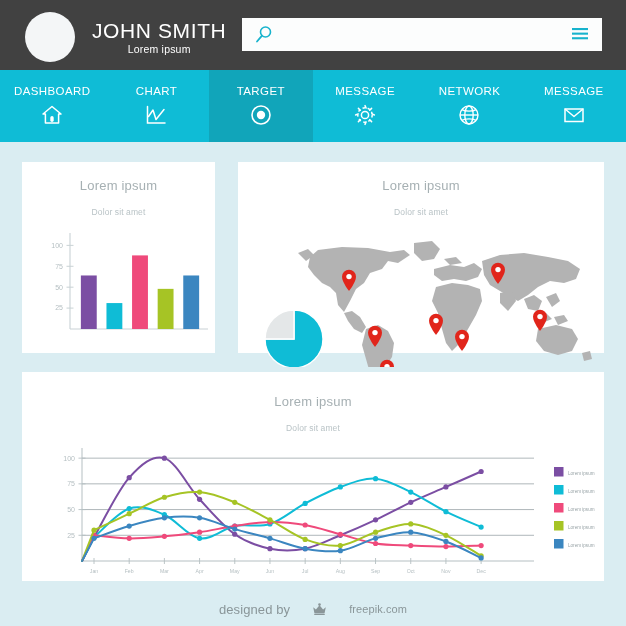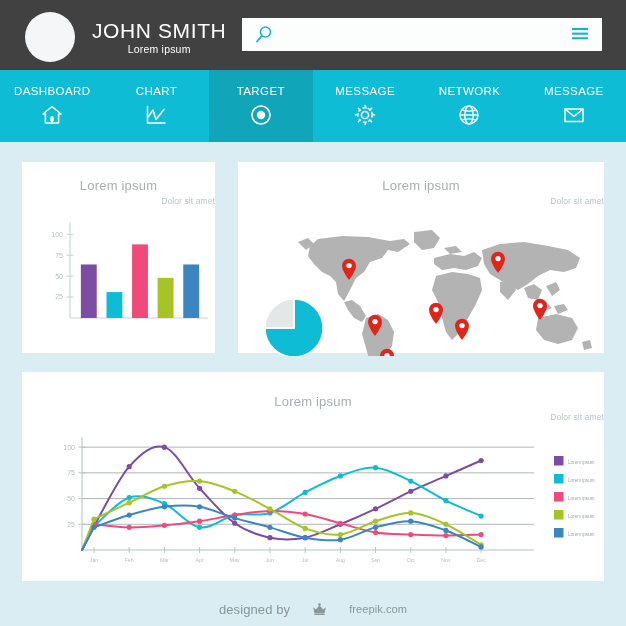--- a/index.html
+++ b/index.html
@@ -59,22 +59,22 @@
   }
   .nav-icon { width: 24px; height: 24px; display: block; }
 
   
   .panel { position: absolute; background: #ffffff; }
   .panel-title {
     text-align: center; color: #a6b0b3; font-size: 13px;
     font-weight: 400; letter-spacing: 0.2px;
   }
   .panel-sub {
-    text-align: right; color: #b9c3c6; font-size: 8.5px;
-    margin-top: 3px; letter-spacing: 0.1px;
+    text-align: center; color: #b9c3c6; font-size: 8.5px;
+    margin-top: 14px; letter-spacing: 0.1px;
   }
 
   #panel-bar { left: 22px; top: 162px; width: 193px; height: 191px; }
   #panel-map { left: 238px; top: 162px; width: 366px; height: 191px; }
   #panel-line { left: 22px; top: 372px; width: 582px; height: 209px; }
 
   .panel-head { padding-top: 16px; }
   #panel-line .panel-head { padding-top: 22px; }
 
   .chart-area { position: relative; }

